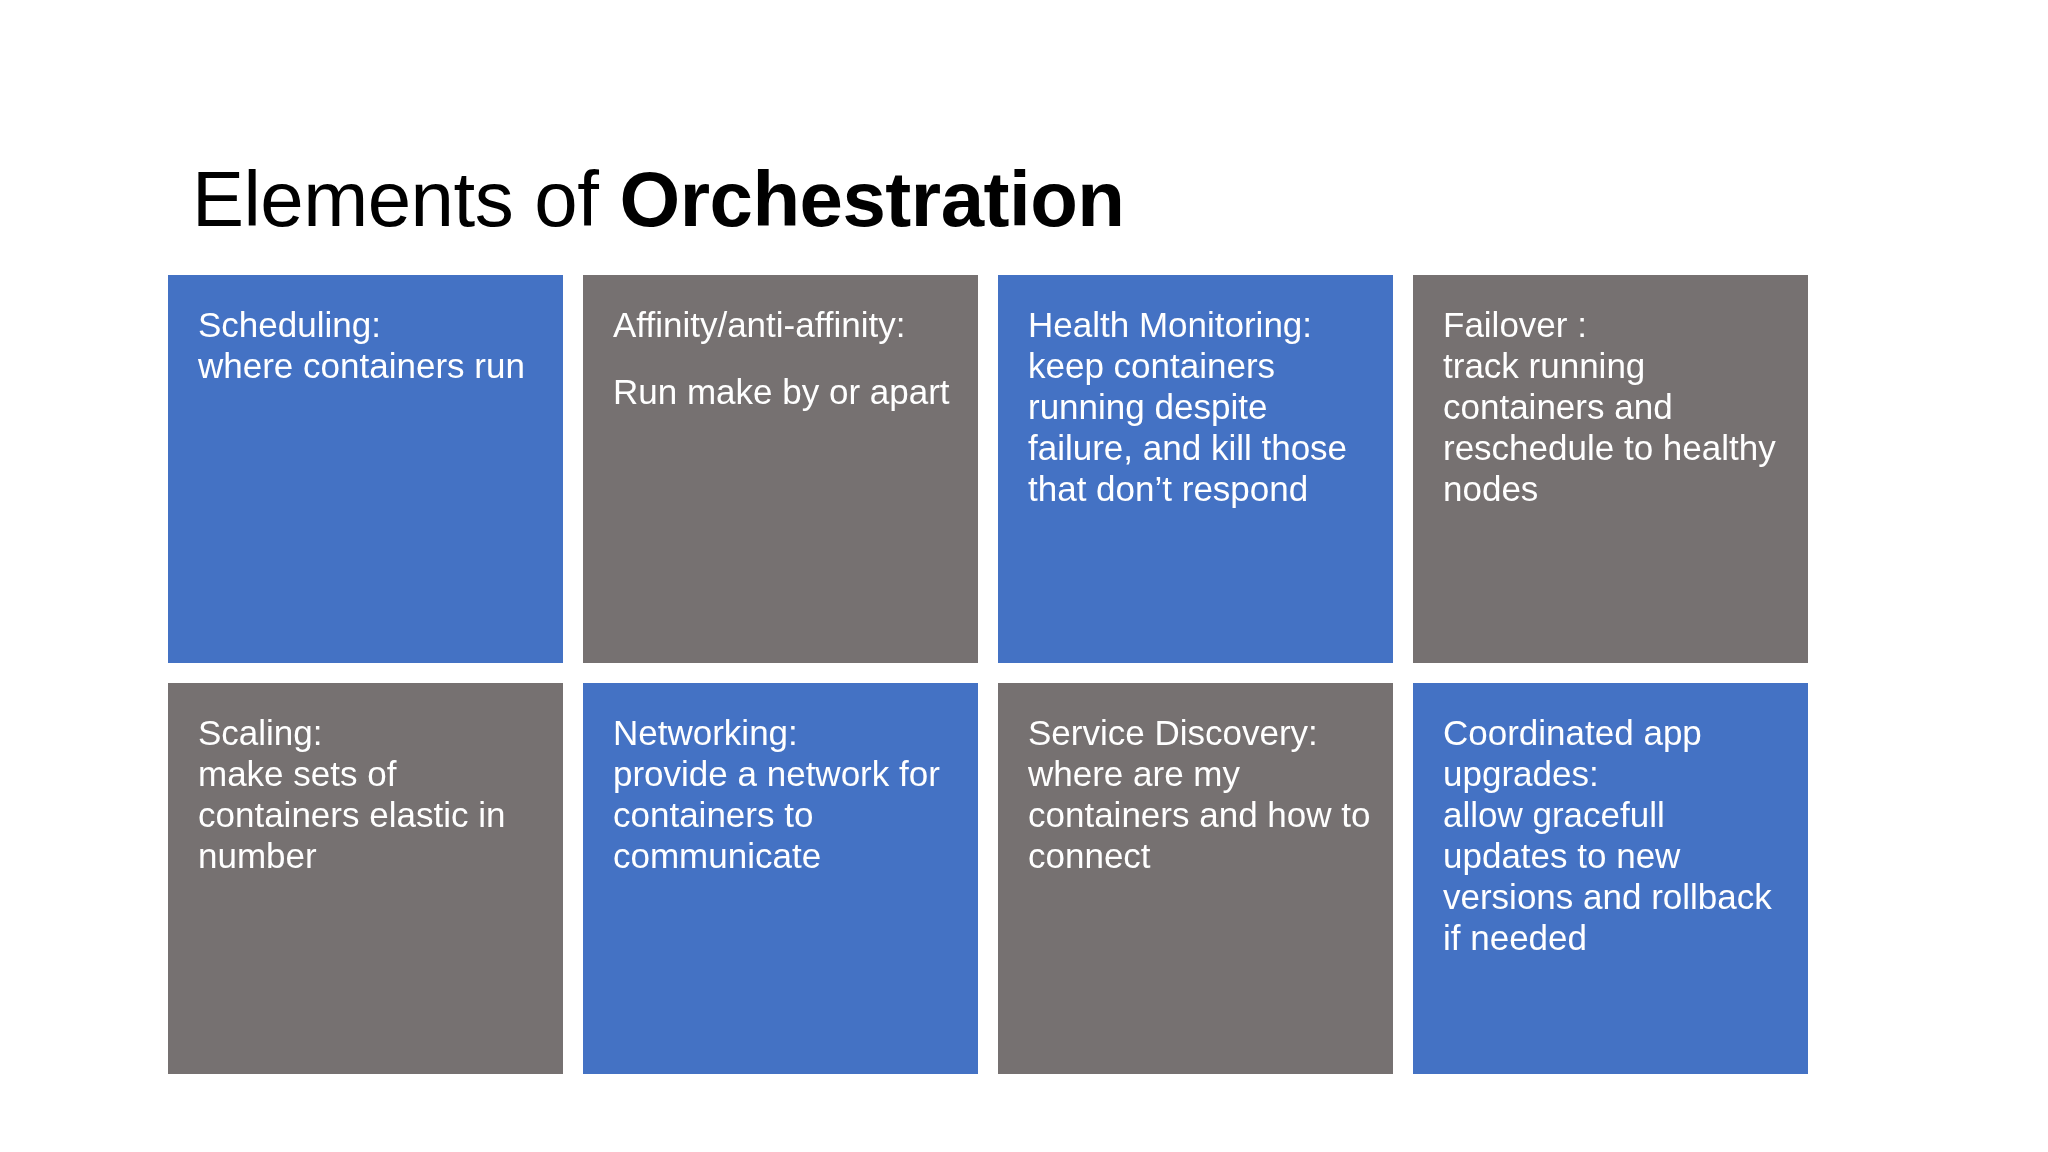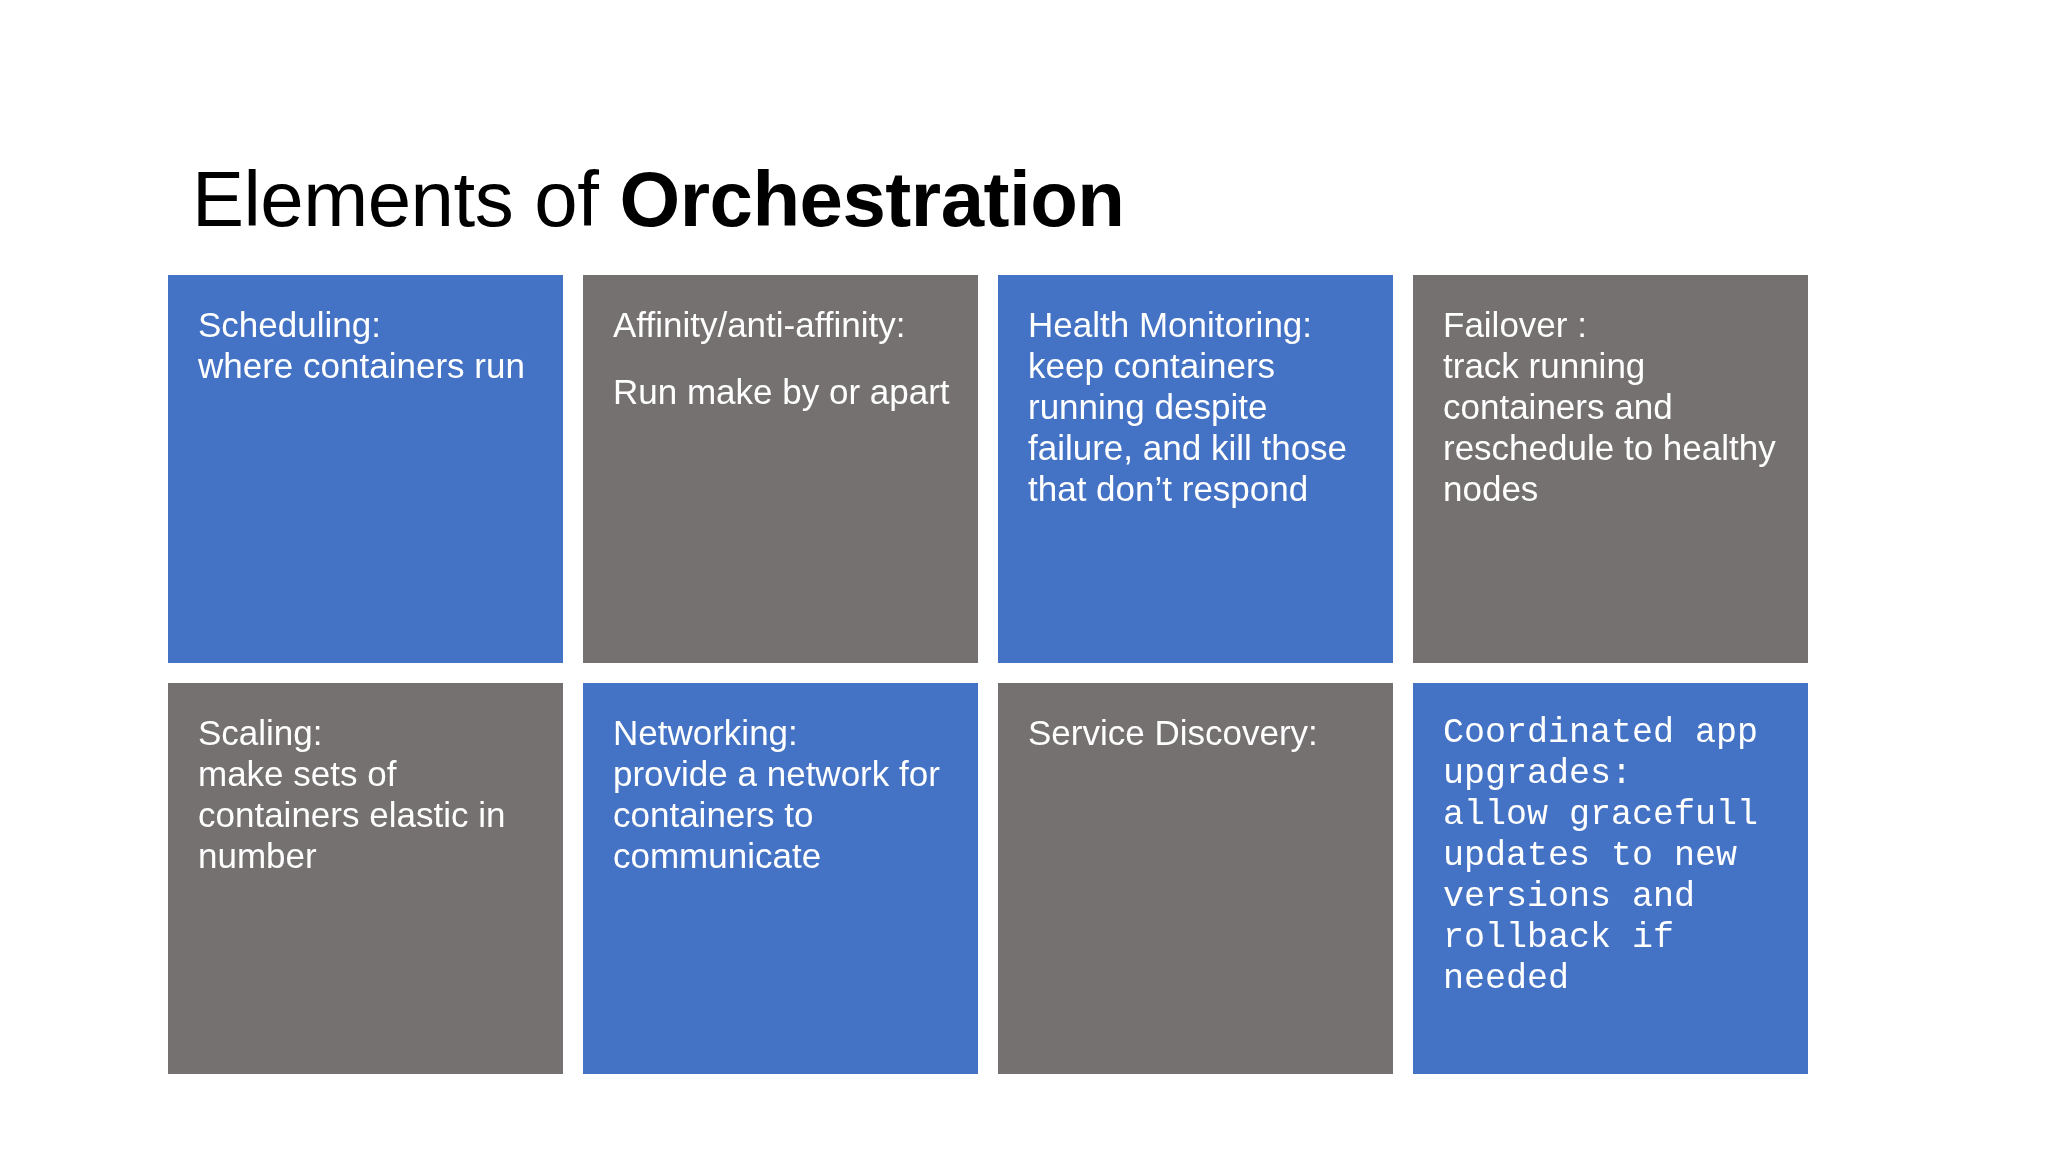--- a/index.html
+++ b/index.html
@@ -138,24 +138,25 @@
     <div class="card blue" style="background: rgb(68, 114, 196);">
       <div class="card-text" style="color: rgb(255, 255, 255);">
         <span class="card-heading">Networking:</span><br>
         <span class="card-body">provide a network for containers to communicate</span>
       </div>
     </div>
 
     <div class="card gray" style="background: rgb(118, 113, 113);">
       <div class="card-text" style="color: rgb(255, 255, 255);">
         <span class="card-heading">Service Discovery:</span><br>
+        <span class="card-body">where are my containers and how to connect</span>
       </div>
     </div>
 
-    <div class="card blue" style="background: rgb(68, 114, 196); font-family: Liberation Mono, monospace;">
+    <div class="card blue" style="background: rgb(68, 114, 196);">
       <div class="card-text" style="color: rgb(255, 255, 255);">
         <span class="card-heading">Coordinated app upgrades:</span><br>
         <span class="card-body">allow gracefull updates to new versions and rollback if needed</span>
       </div>
     </div>
 
   </div>
 </div>
 
 </body></html>

